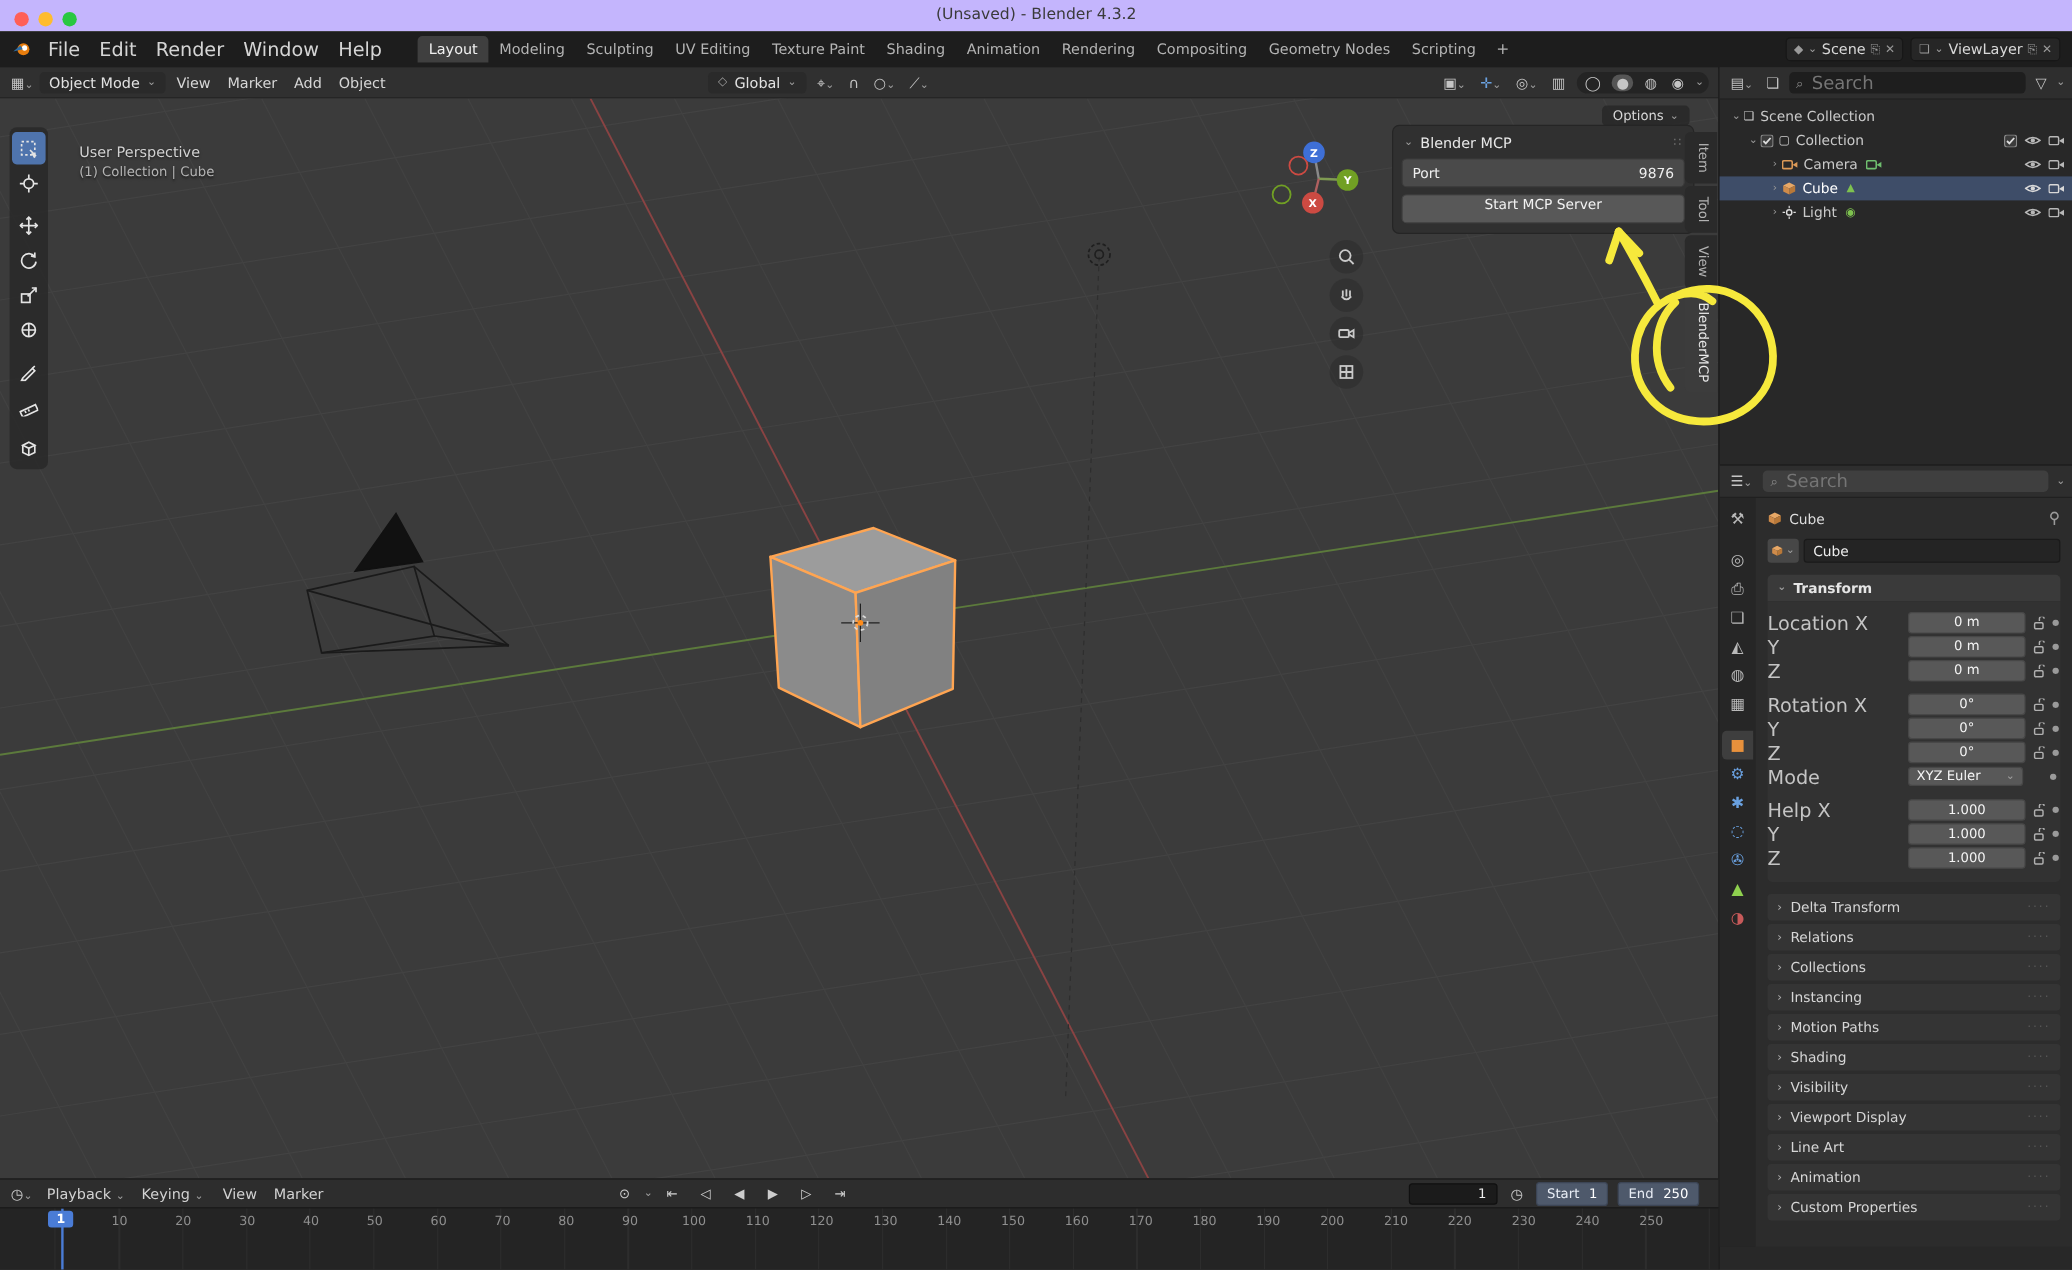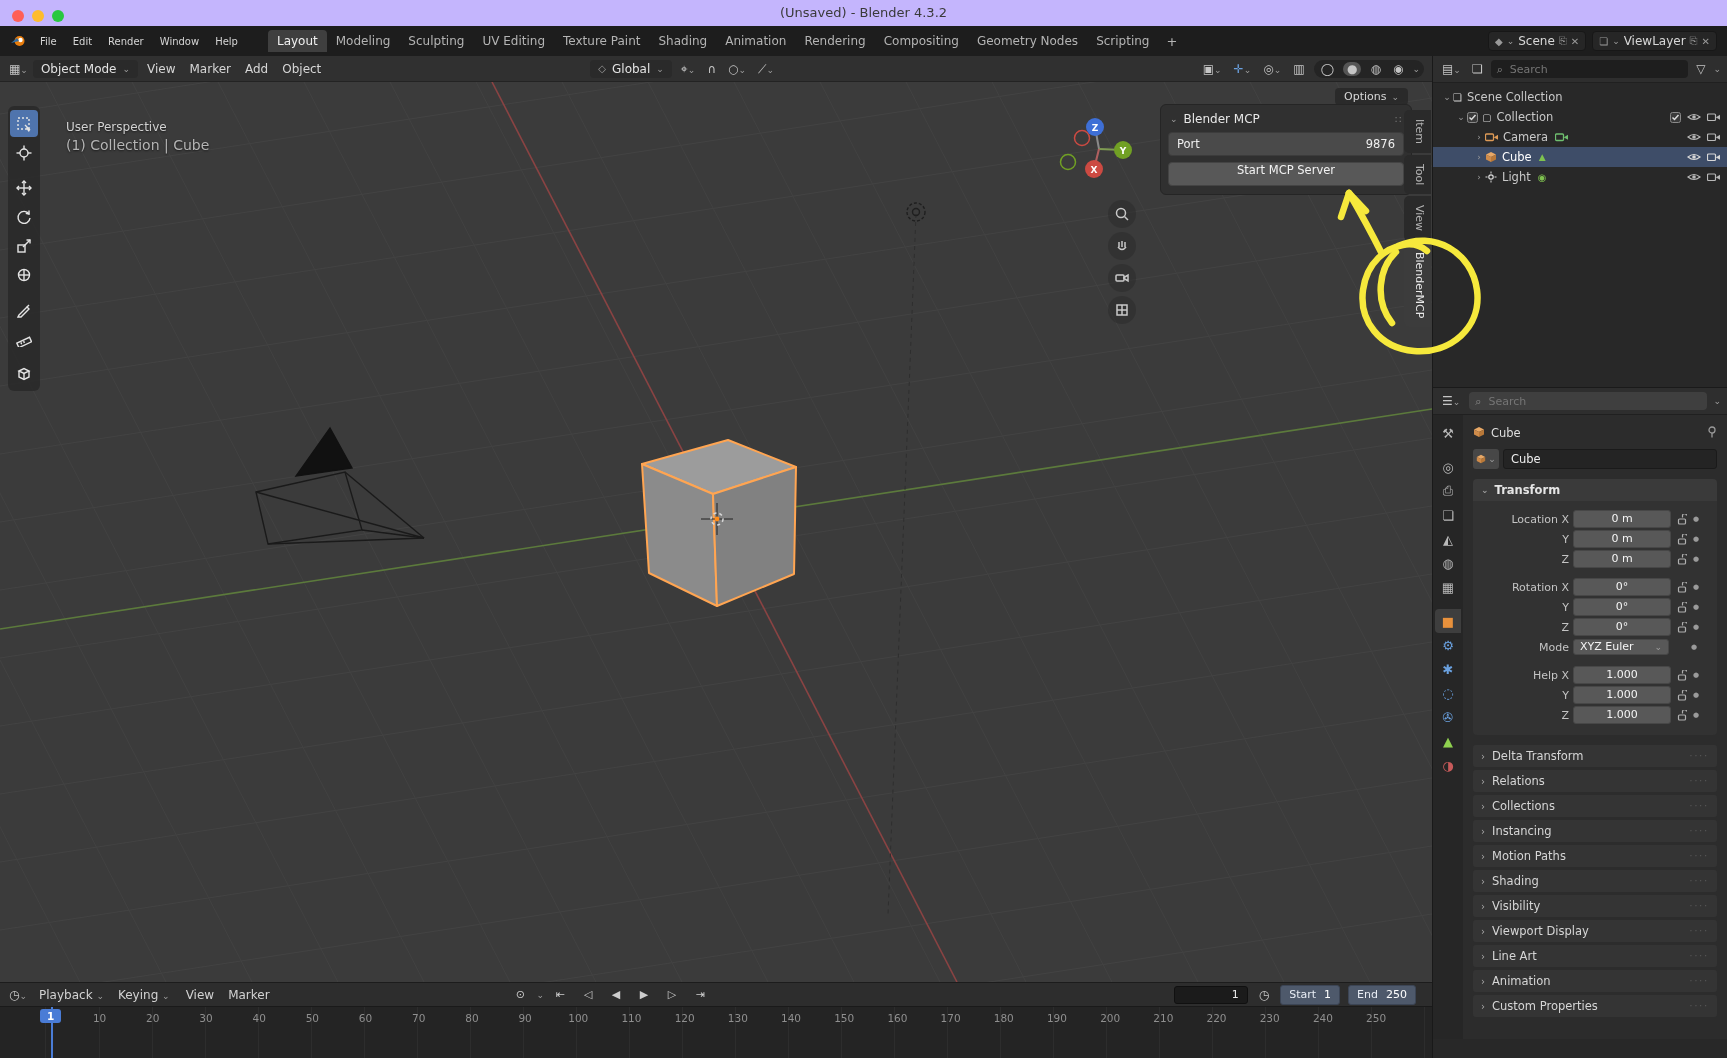--- a/index.html
+++ b/index.html
@@ -10,21 +10,21 @@
   .row{display:flex;align-items:center;}
 
   
   #titlebar{left:0;top:0;width:1727px;height:26px;background:#c4b5fd;border-bottom:1px solid #b9b7b9;}
   .tl{width:12px;height:12px;border-radius:50%;display:inline-block;margin-right:8px;}
   #titlebar .lights{position:absolute;left:12px;top:7px;}
   #titlebar .title{width:100%;text-align:center;line-height:26px;font-size:13px;color:#3a3a3a;font-weight:500;}
 
   
   #topbar{left:0;top:26px;width:1727px;height:30px;background:#1d1d1d;display:flex;align-items:center;border-bottom:1px solid #101010;}
-  #topbar .menu{font-size:10px;color:#d5d5d5;padding:3px 8px;border-radius:3px;cursor:default;}
+  #topbar .menu{font-size:16px;color:#d5d5d5;padding:3px 8px;border-radius:3px;cursor:default;}
   .blogo{margin:0 6px 0 10px;display:flex;}
   .wtabs{display:flex;margin-left:22px;align-items:flex-end;}
   .wtab{font-size:12px;color:#b4b4b4;padding:4px 9px;border-radius:4px 4px 0 0;white-space:nowrap;}
   .wtab.active{background:#3f3f3f;color:#f0f0f0;}
   .wadd{color:#b4b4b4;font-size:13px;padding:2px 8px;}
   .tright{margin-left:auto;display:flex;align-items:center;gap:6px;padding-right:10px;}
   .idwidget{display:flex;align-items:center;gap:4px;background:#262626;border:1px solid #171717;border-radius:4px;padding:2px 6px;font-size:12px;color:#d8d8d8;}
   .mini{color:#9a9a9a;font-size:10px;}
 
   
@@ -35,21 +35,21 @@
   .hgrp{display:flex;align-items:center;gap:6px;margin-left:14px;color:#c9c9c9;}
   .hicon{font-size:12px;color:#c5c5c5;padding:1px 3px;}
   .shadepill{display:flex;background:#242424;border-radius:9px;padding:1px 4px;gap:6px;align-items:center;}
   .shadepill .on{background:#555;border-radius:8px;padding:0 4px;}
 
   #viewport{left:0;top:82px;width:1432px;height:900px;background:#3b3b3b;overflow:hidden;}
   #vp-canvas{position:absolute;left:0;top:0;}
 
   .vp-overlay-text{left:66px;top:38px;text-shadow:0 1px 2px rgba(0,0,0,.6);}
   .vp-overlay-text .l1{font-size:12px;color:#d2d2d2;}
-  .vp-overlay-text .l2{font-size:14px;color:#b5b5b5;margin-top:3px;}
+  .vp-overlay-text .l2{font-size:11px;color:#b5b5b5;margin-top:3px;}
 
   #options-btn{right:24px;top:6px;background:rgba(40,40,40,.85);border-radius:4px;padding:2px 9px;font-size:11px;color:#d8d8d8;display:flex;gap:5px;align-items:center;}
 
   
   #toolbar{left:8px;top:24px;width:32px;background:rgba(42,42,42,.92);border-radius:6px;padding:3px 0;display:flex;flex-direction:column;align-items:center;}
   .tool{width:28px;height:27px;display:flex;align-items:center;justify-content:center;border-radius:4px;margin:1px 0;}
   .tool.active{background:#4f74ad;}
   .tool svg{stroke:#e4e4e4;fill:none;stroke-width:1.4;}
   .tsep{height:6px;}
 
@@ -67,21 +67,21 @@
 
   
   #side-tabs{left:1404px;top:28px;width:27px;display:flex;flex-direction:column;gap:2px;}
   .vtab{writing-mode:vertical-rl;background:#2a2a2a;color:#b2b2b2;font-size:11px;padding:9px 5px;border-radius:5px 0 0 5px;text-align:center;}
   .vtab.active{background:#3c3c3c;color:#e9e9e9;}
 
   
   #sidebar{left:1432px;top:56px;width:295px;height:1002px;background:#282828;border-left:1px solid #191919;box-sizing:border-box;}
   #outliner-hd{height:26px;background:#2e2e2e;border-bottom:1px solid #202020;display:flex;align-items:center;gap:5px;padding:0 6px;}
   .search{flex:1;display:flex;align-items:center;gap:5px;background:#1e1e1e;border-radius:4px;height:18px;padding:0 6px;color:#8f8f8f;}
-  .search input{background:transparent;border:0;outline:0;color:#cfcfcf;font-size:11px;width:100%;font-family:inherit;}
+  .search input{background:transparent;border:0;outline:0;color:#cfcfcf;font-size:15px;width:100%;font-family:inherit;}
   .search .mag{font-size:11px;color:#8a8a8a;}
 
   #outliner-body{height:300px;padding-top:4px;font-size:11.5px;color:#c9c9c9;}
   .orow{height:20px;display:flex;align-items:center;padding-right:6px;}
   .orow .tw{font-size:9px;color:#9a9a9a;width:12px;text-align:center;}
   .orow .lbl{margin-left:5px;}
   .orow.selected{background:#3e4d68;color:#fff;}
   .oright{margin-left:auto;display:flex;gap:6px;align-items:center;}
   .oicn svg{display:block;}
   .badge{margin-left:7px;display:flex;}
@@ -99,21 +99,21 @@
   #pcontent{flex:1;padding:8px 10px 0 10px;background:#2c2c2c;font-size:11.5px;overflow:hidden;}
   .crumb{display:flex;align-items:center;gap:6px;color:#dedede;height:20px;}
   .crumb .pin{margin-left:auto;}
   .namerow{display:flex;gap:4px;margin:6px 0 10px;}
   .obj-btn{width:26px;height:20px;background:#474747;border-radius:3px;display:flex;align-items:center;justify-content:center;gap:2px;}
   .namefield{flex:1;background:#242424;border:1px solid #1a1a1a;border-radius:3px;height:18px;display:flex;align-items:center;padding:0 7px;color:#ededed;}
 
   .sect-hd{background:#3a3a3a;border-radius:4px 4px 0 0;height:22px;display:flex;align-items:center;gap:6px;padding:0 8px;color:#e5e5e5;font-weight:bold;font-size:11.5px;}
   .sect-body{background:#323232;border-radius:0 0 4px 4px;padding:7px 6px 9px 0;margin-bottom:10px;}
   .prow{display:flex;align-items:center;height:18px;margin:2px 0;}
-  .plabel{width:96px;text-align:right;padding-right:4px;color:#c4c4c4;font-size:11px;flex:none;}
+  .plabel{width:96px;padding-right:21px;color:#c4c4c4;font-size:16px;flex:none;}
   .pfield{width:96px;background:#585858;border:1px solid #474747;border-radius:3px;height:16px;line-height:16px;text-align:center;color:#f4f4f4;font-size:11px;flex:none;}
   .pfield.drop{display:flex;align-items:center;justify-content:space-between;padding:0 6px;box-sizing:border-box;width:96px;text-align:left;}
   .plock{margin-left:6px;display:flex;}
   .pdot{margin-left:6px;color:#9a9a9a;font-size:7px;}
   .mgap{height:6px;}
 
   .csection{background:#343434;border-radius:3px;height:22px;display:flex;align-items:center;gap:7px;padding:0 8px;margin-bottom:3px;color:#d6d6d6;}
   .csection .tw{font-size:10px;color:#a8a8a8;}
   .csection .grip{margin-left:auto;color:#5c5c5c;letter-spacing:2px;font-size:9px;}
 

